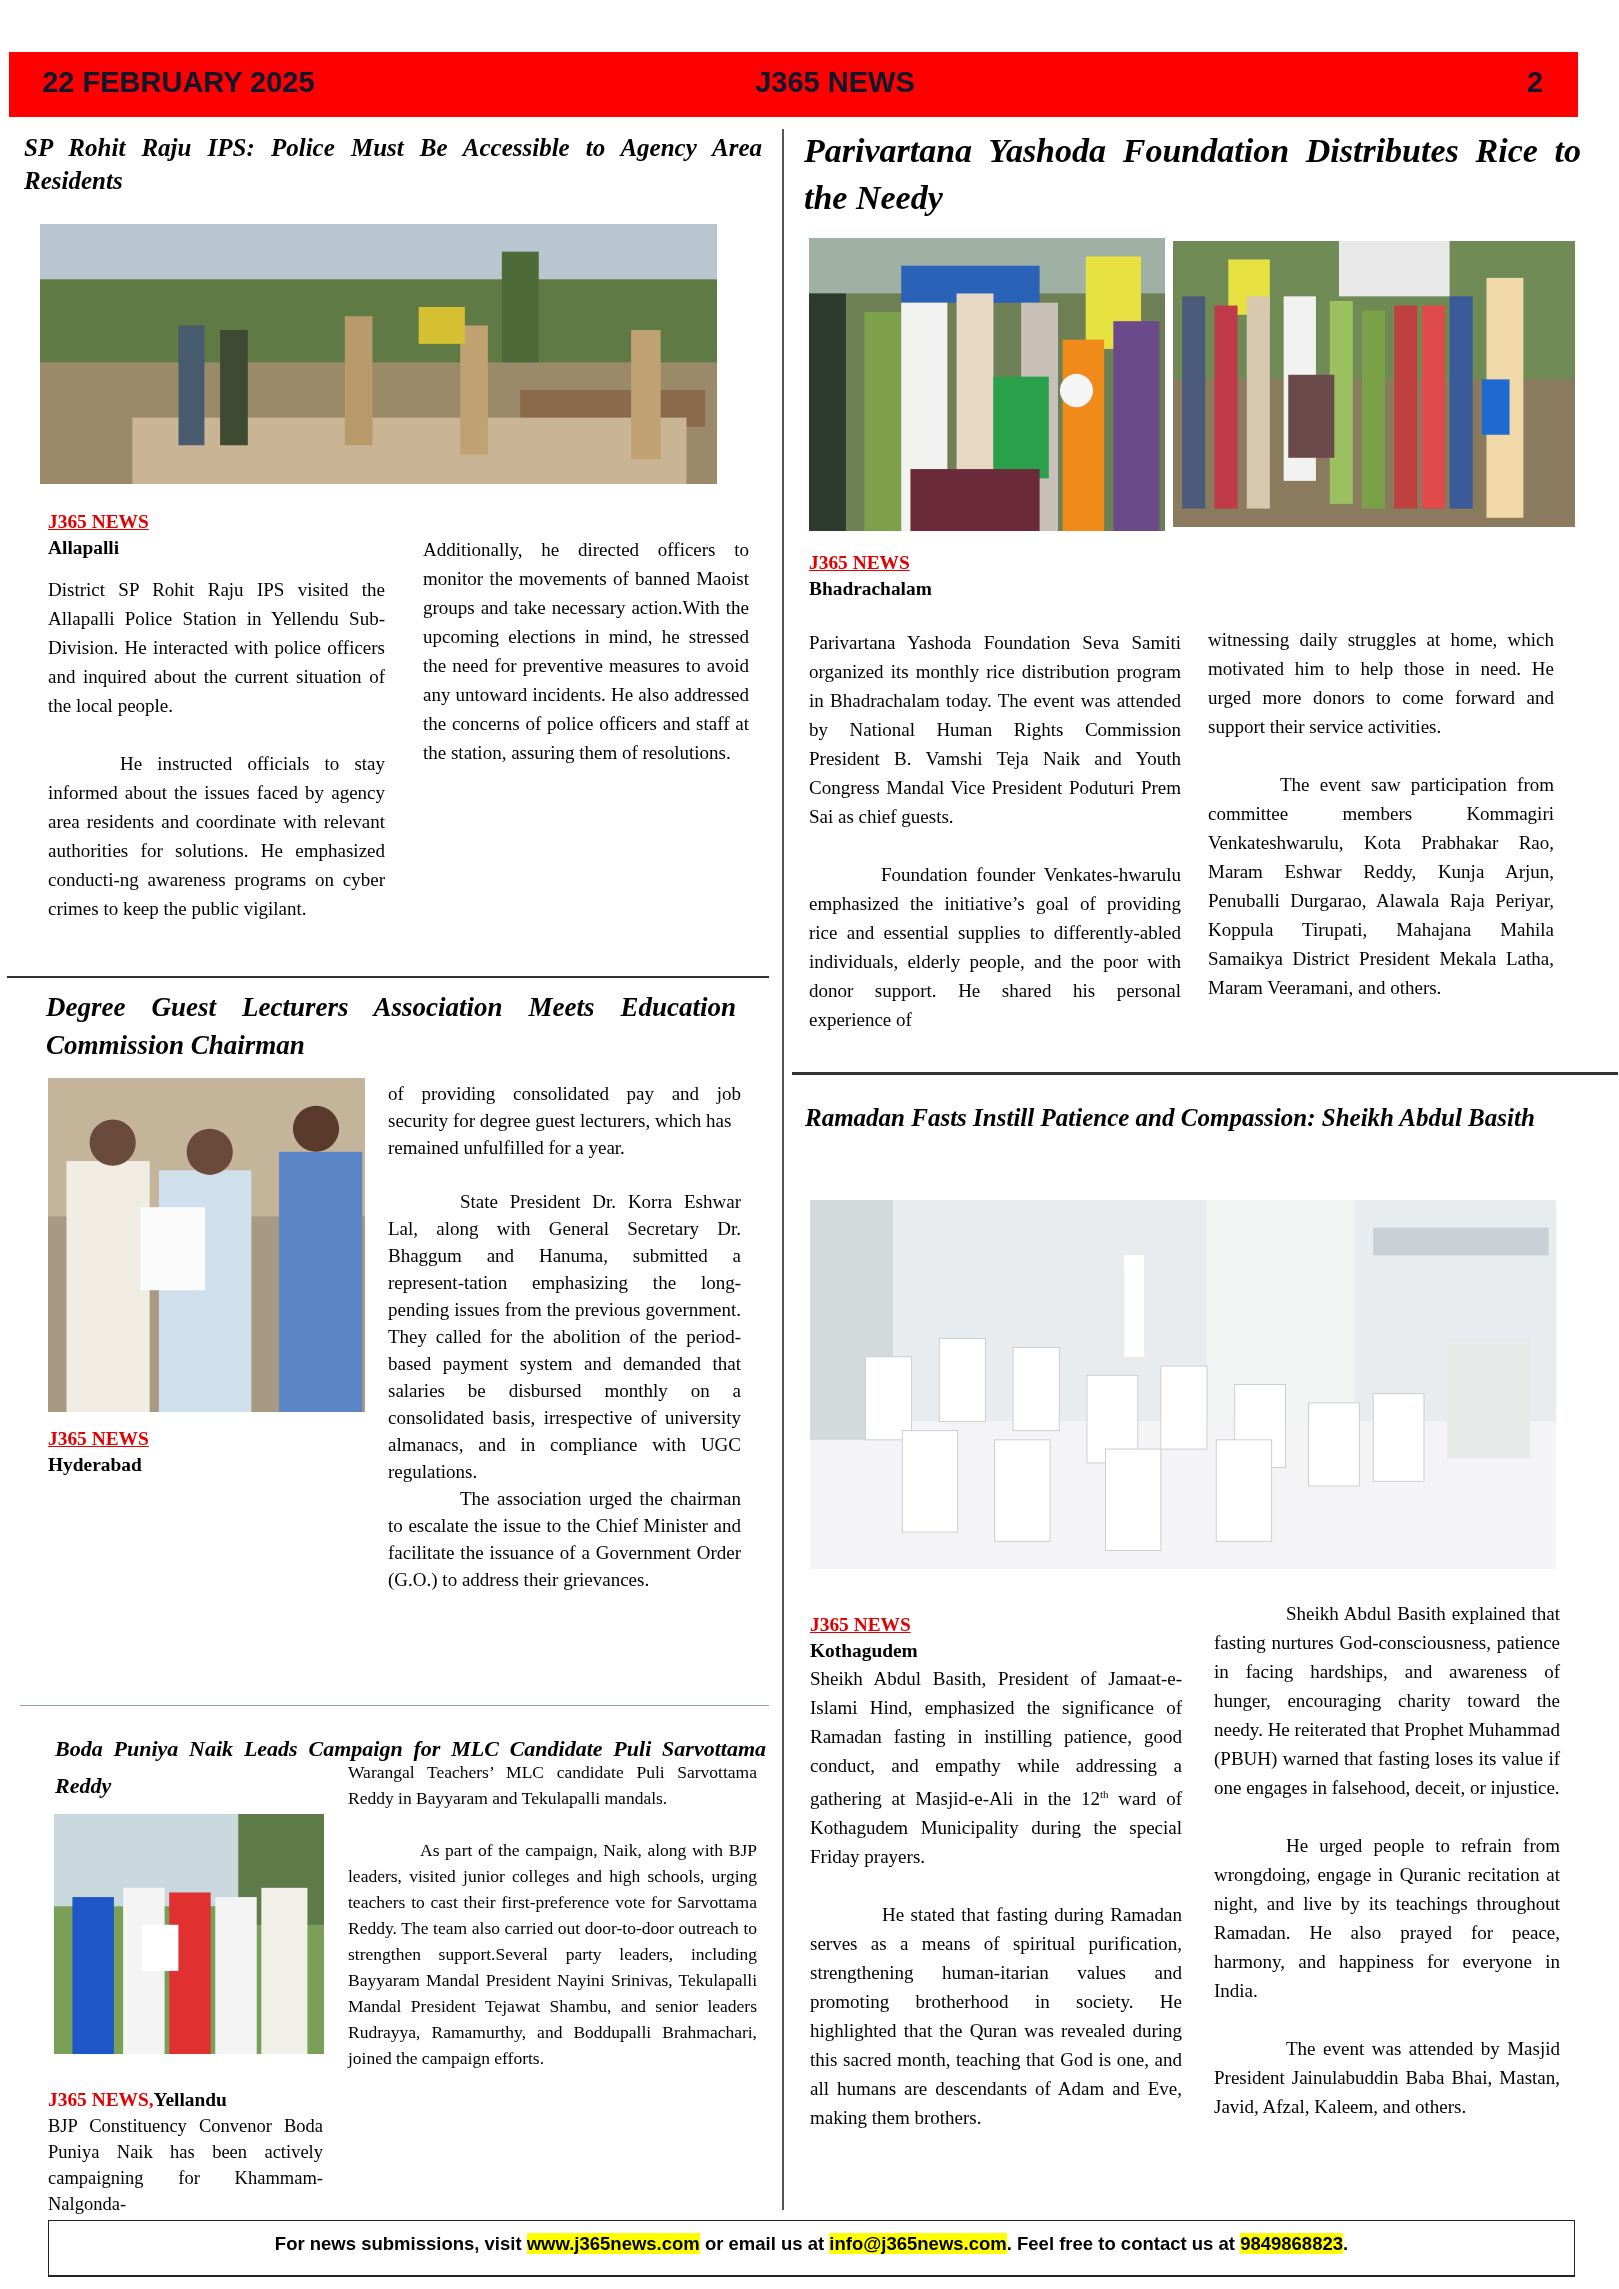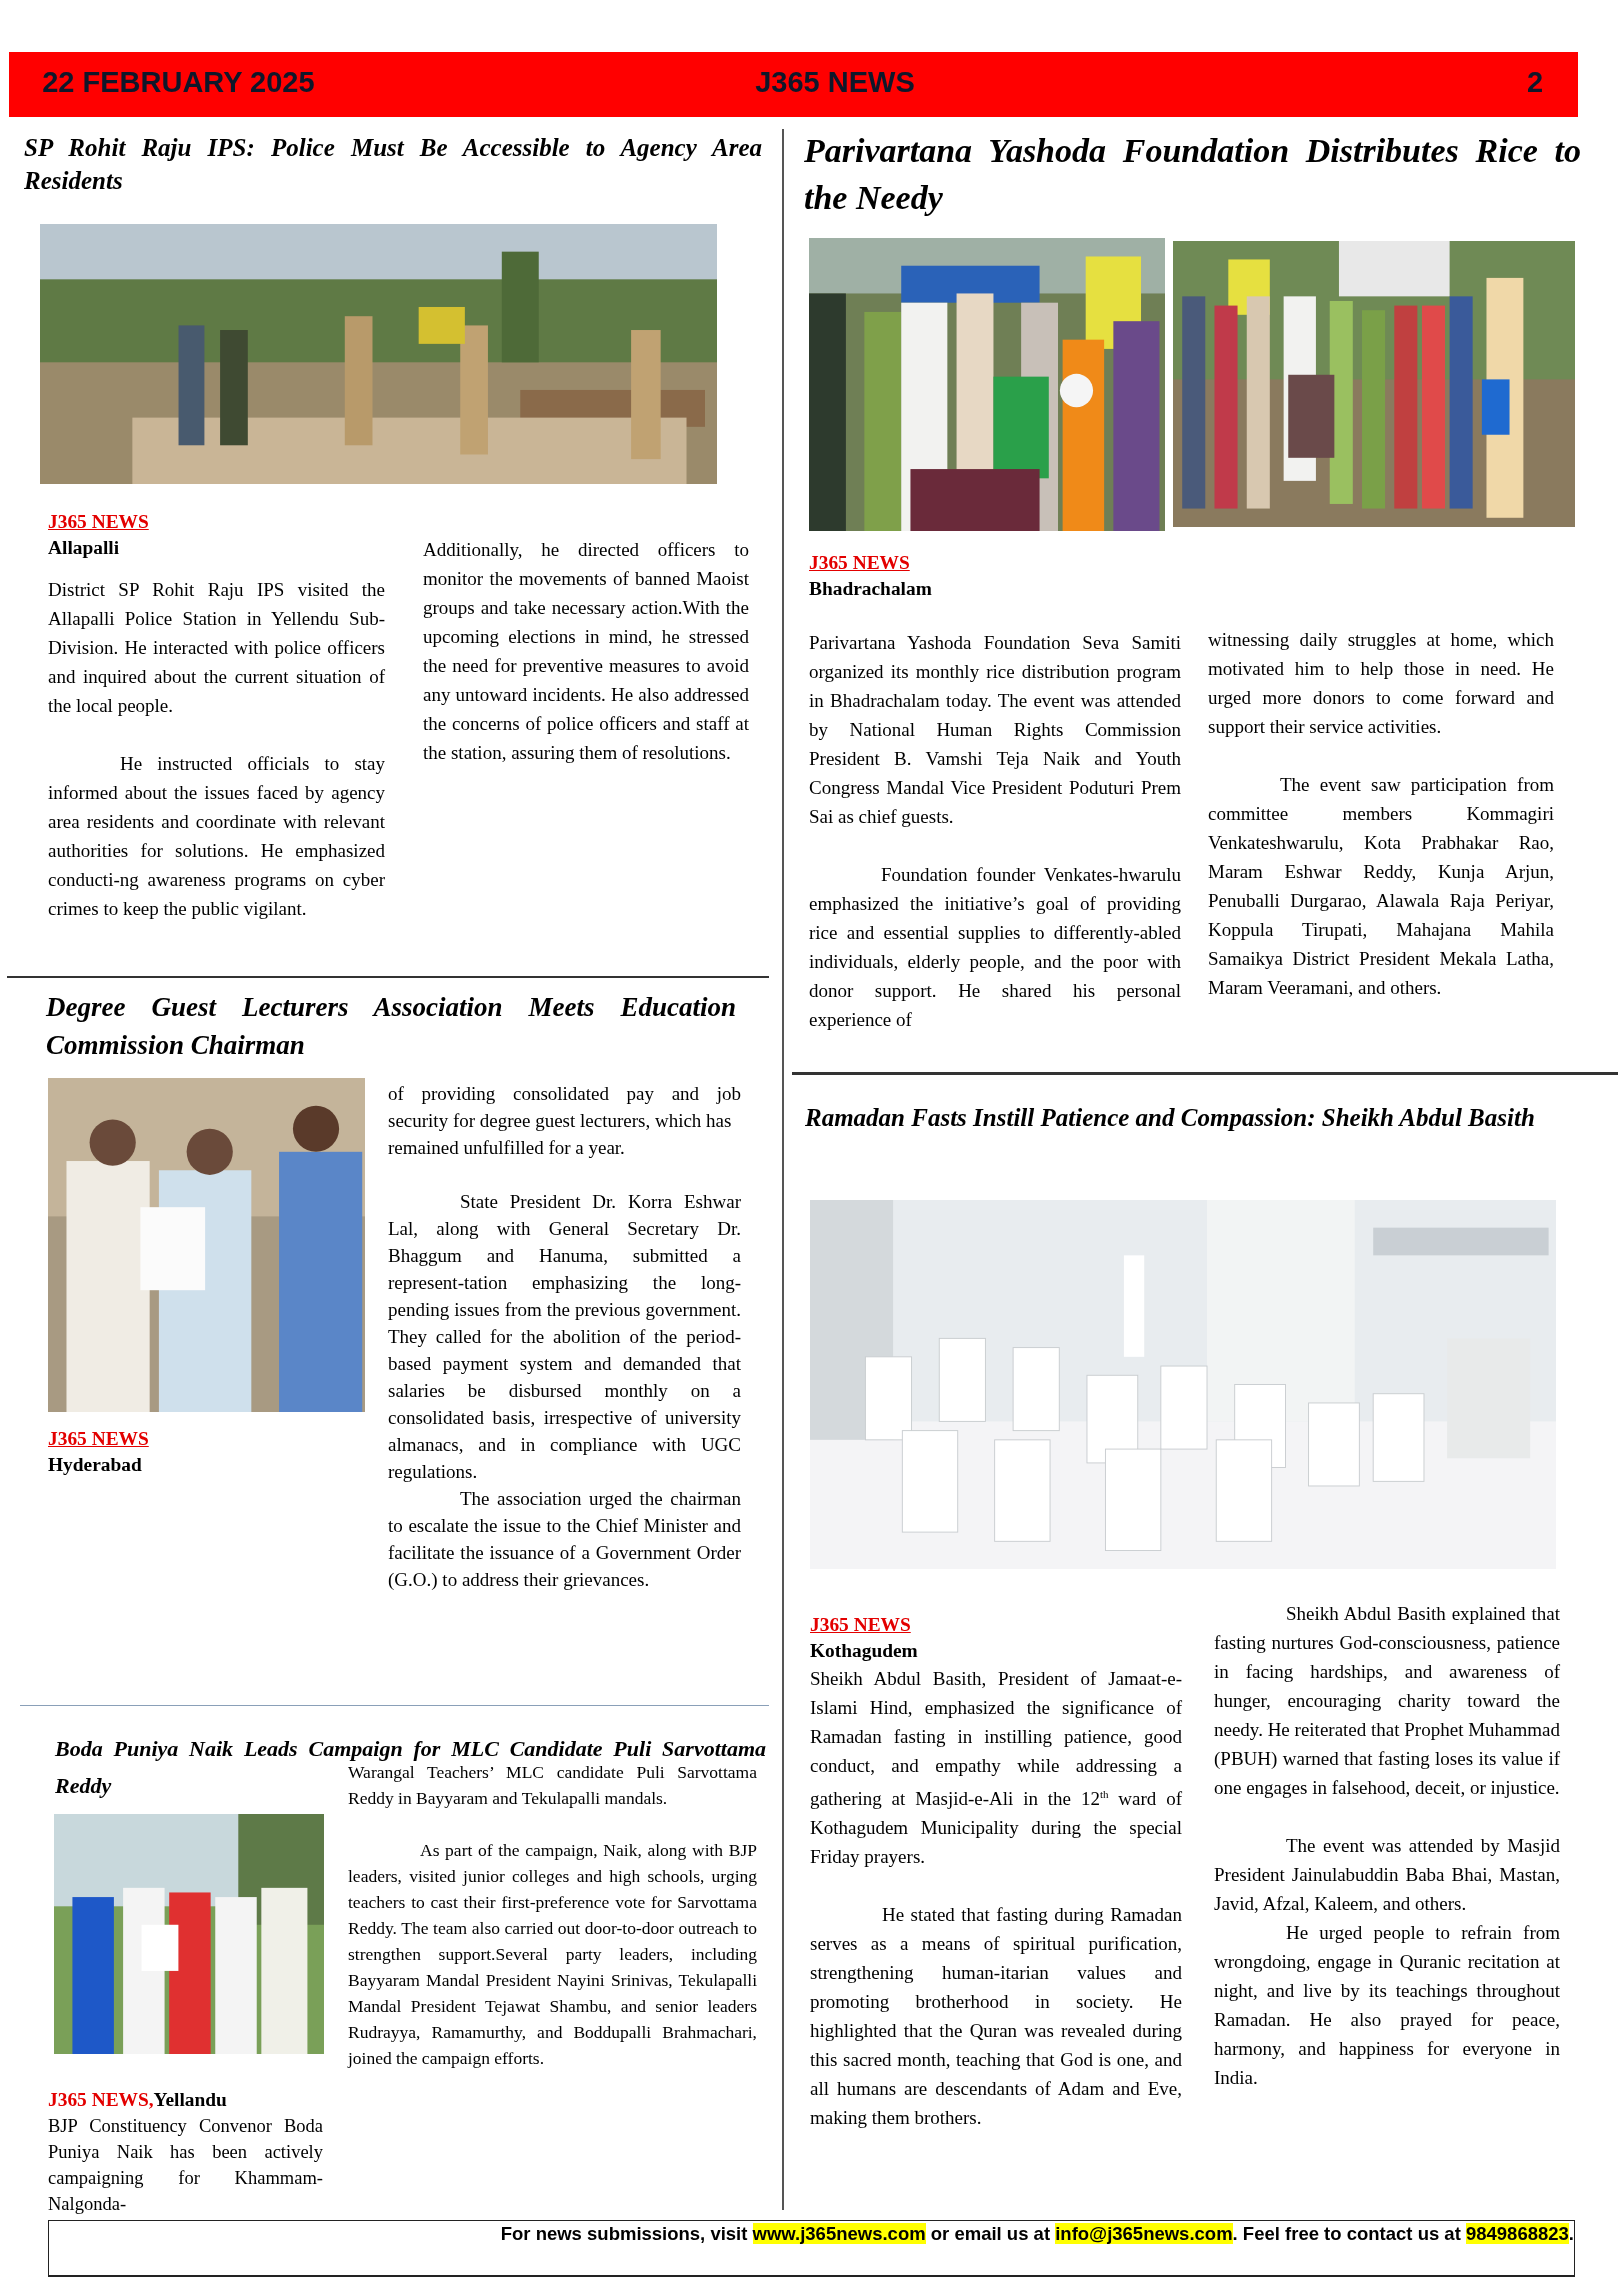--- a/index.html
+++ b/index.html
@@ -14,21 +14,21 @@
   .photo { overflow: hidden; }
   .photo svg { width: 100%; height: 100%; display: block; }
   .body-text { font-size: 19px; line-height: 29px; text-align: justify; }
   .body-text p { margin-bottom: 29px; }
   .body-text p.ind { text-indent: 72px; }
   .body-text p.tight { margin-bottom: 0; }
   .kicker { color: #e30000; font-weight: bold; text-decoration: underline; font-size: 19.4px; line-height: 26px; }
   .place { font-weight: bold; font-size: 19.4px; line-height: 26px; }
   .hrule { height: 1.8px; background: #333; }
   .footer { left: 48px; top: 2220px; width: 1527px; height: 57px; border: 1.8px solid #222; border-bottom-width: 2.8px;
-            font-family: "Liberation Sans", sans-serif; font-weight: bold; font-size: 18.5px; text-align: right; padding-top: 2px; }
+            font-family: "Liberation Sans", sans-serif; font-weight: bold; font-size: 18.5px; text-align: center; padding-top: 12px; }
   .hl { background: #ffff00; }
 </style>
 </head>
 <body>
 
 <div class="abs masthead">
   <span style="left:33px">22 FEBRUARY 2025</span>
   <span style="left:746px">J365 NEWS</span>
   <span style="right:35px">2</span>
 </div>
@@ -200,20 +200,20 @@
 <div class="abs" style="left:810px; top:1612px; width:372px;">
   <div class="kicker">J365 NEWS</div>
   <div class="place">Kothagudem</div>
   <div class="body-text">
     <p><span> Sheikh Abdul Basith, President of Jamaat-e-Islami Hind, emphasized the significance of Ramadan fasting in instilling patience, good conduct, and empathy while addressing a gathering at Masjid-e-Ali in the 12</span><sup style="font-size:11px;">th</sup><span> ward of Kothagudem Municipality during the special Friday prayers.</span></p>
     <p class="ind tight">He stated that fasting during Ramadan serves as a means of spiritual purification, strengthening human-itarian values and promoting brotherhood in society. He highlighted that the Quran was revealed during this sacred month, teaching that God is one, and all humans are descendants of Adam and Eve, making them brothers.</p>
   </div>
 </div>
 <div class="abs body-text" style="left:1214px; top:1599px; width:346px;">
   <p class="ind">Sheikh Abdul Basith explained that fasting nurtures God-consciousness, patience in facing hardships, and awareness of hunger, encouraging charity toward the needy. He reiterated that Prophet Muhammad (PBUH) warned that fasting loses its value if one engages in falsehood, deceit, or injustice.</p>
+  <p class="ind">He urged people to refrain from wrongdoing, engage in Quranic recitation at night, and live by its teachings throughout Ramadan. He also prayed for peace, harmony, and happiness for everyone in India.</p>
   <p class="ind tight">The event was attended by Masjid President Jainulabuddin Baba Bhai, Mastan, Javid, Afzal, Kaleem, and others.</p>
-  <p class="ind">He urged people to refrain from wrongdoing, engage in Quranic recitation at night, and live by its teachings throughout Ramadan. He also prayed for peace, harmony, and happiness for everyone in India.</p>
 </div>
 
 <div class="abs footer">
   <span>For news submissions, visit </span><span class="hl">www.j365news.com</span><span> or email us at </span><span class="hl">info@j365news.com</span><span>. Feel free to contact us at </span><span class="hl">9849868823</span><span>.</span>
 </div>
 
 
 </body></html>

